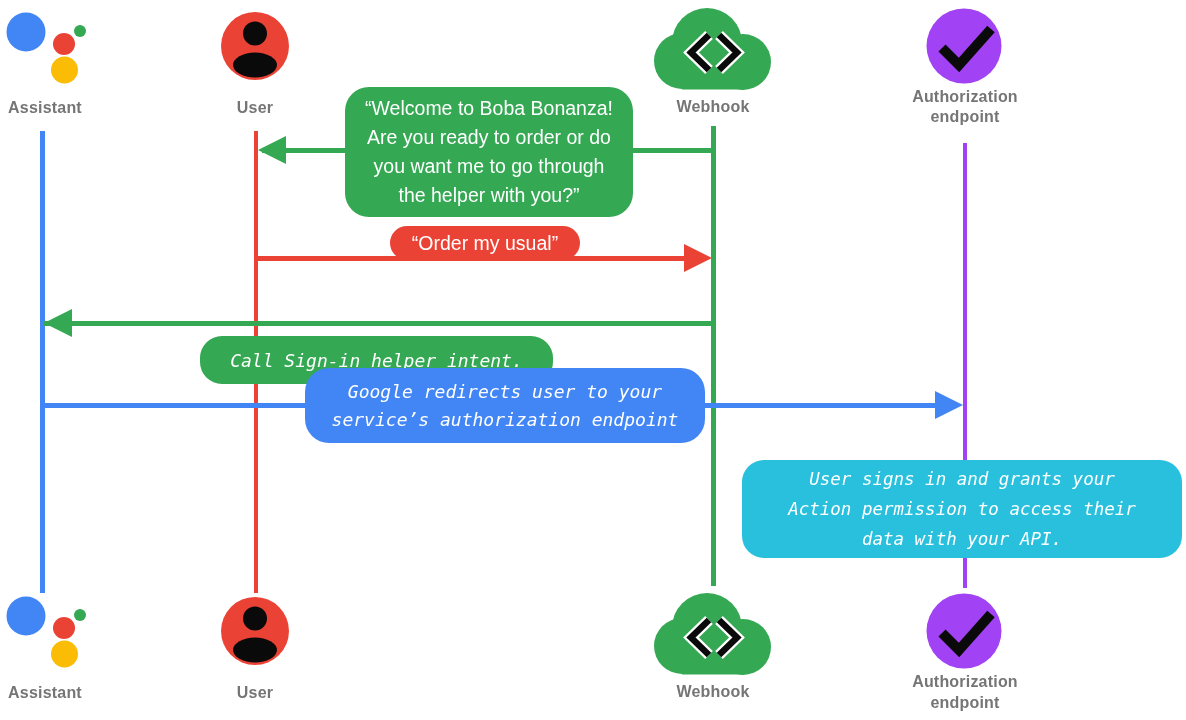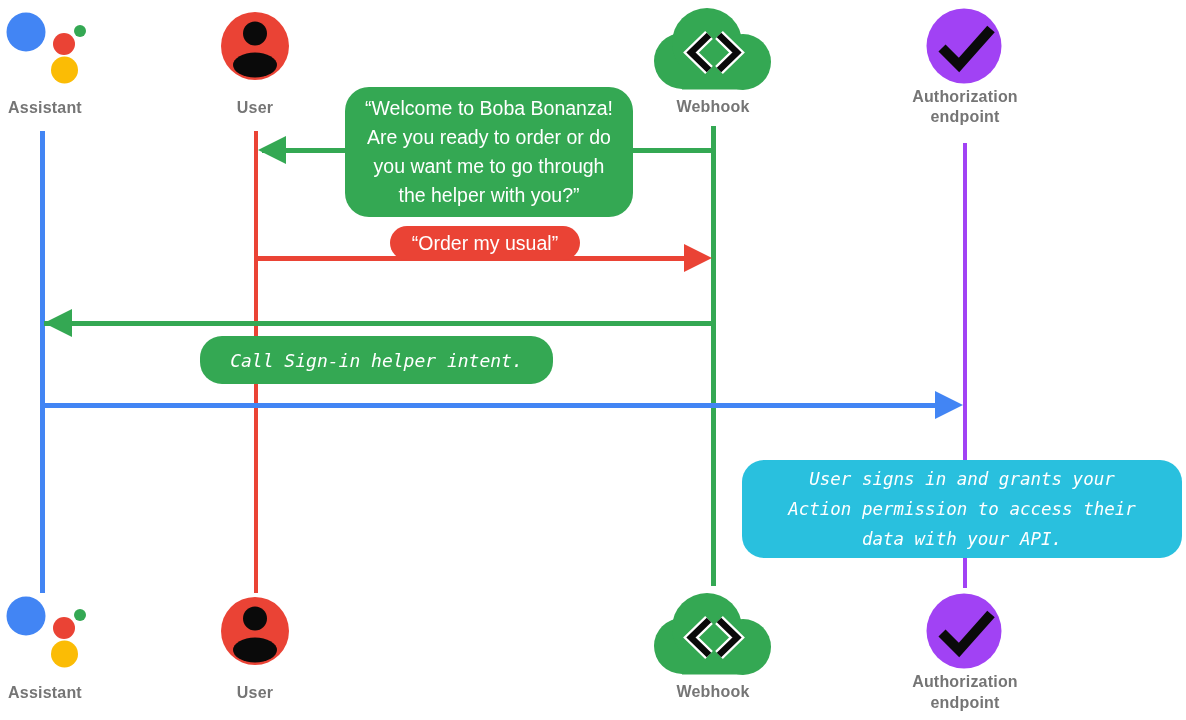--- a/index.html
+++ b/index.html
@@ -87,20 +87,22 @@
 
   <div class="msgbox box-green sans" style="left:345px;top:87px;width:288px;height:130px;border-radius:24px;">“Welcome to Boba Bonanza!
 Are you ready to order or do
 you want me to go through
 the helper with you?”</div>
 
   <div class="msgbox box-red sans" style="left:390px;top:226px;width:190px;height:34px;border-radius:23px;">“Order my usual”</div>
 
   <div class="msgbox box-green mono" style="left:200px;top:300px;width:353px;height:48px;border-radius:22px;font-size:18px;margin-top:36px;">Call Sign-in helper intent.</div>
 
+  <div class="msgbox box-blue mono" style="left:305px;top:368px;width:400px;height:75px;border-radius:24px;font-size:18px;line-height:28px;">Google redirects user to your
+service’s authorization endpoint</div>
 
   <div class="msgbox box-cyan mono" style="left:742px;top:460px;width:440px;height:98px;border-radius:22px;font-size:17.5px;line-height:30px;">User signs in and grants your
 Action permission to access their
 data with your API.</div>
 
   <div class="label" style="left:-5px;top:98px;width:100px;">Assistant</div>
   <div class="label" style="left:205px;top:98px;width:100px;">User</div>
   <div class="label" style="left:663px;top:97px;width:100px;">Webhook</div>
   <div class="label" style="left:885px;top:87px;width:160px;">Authorization
 endpoint</div>

